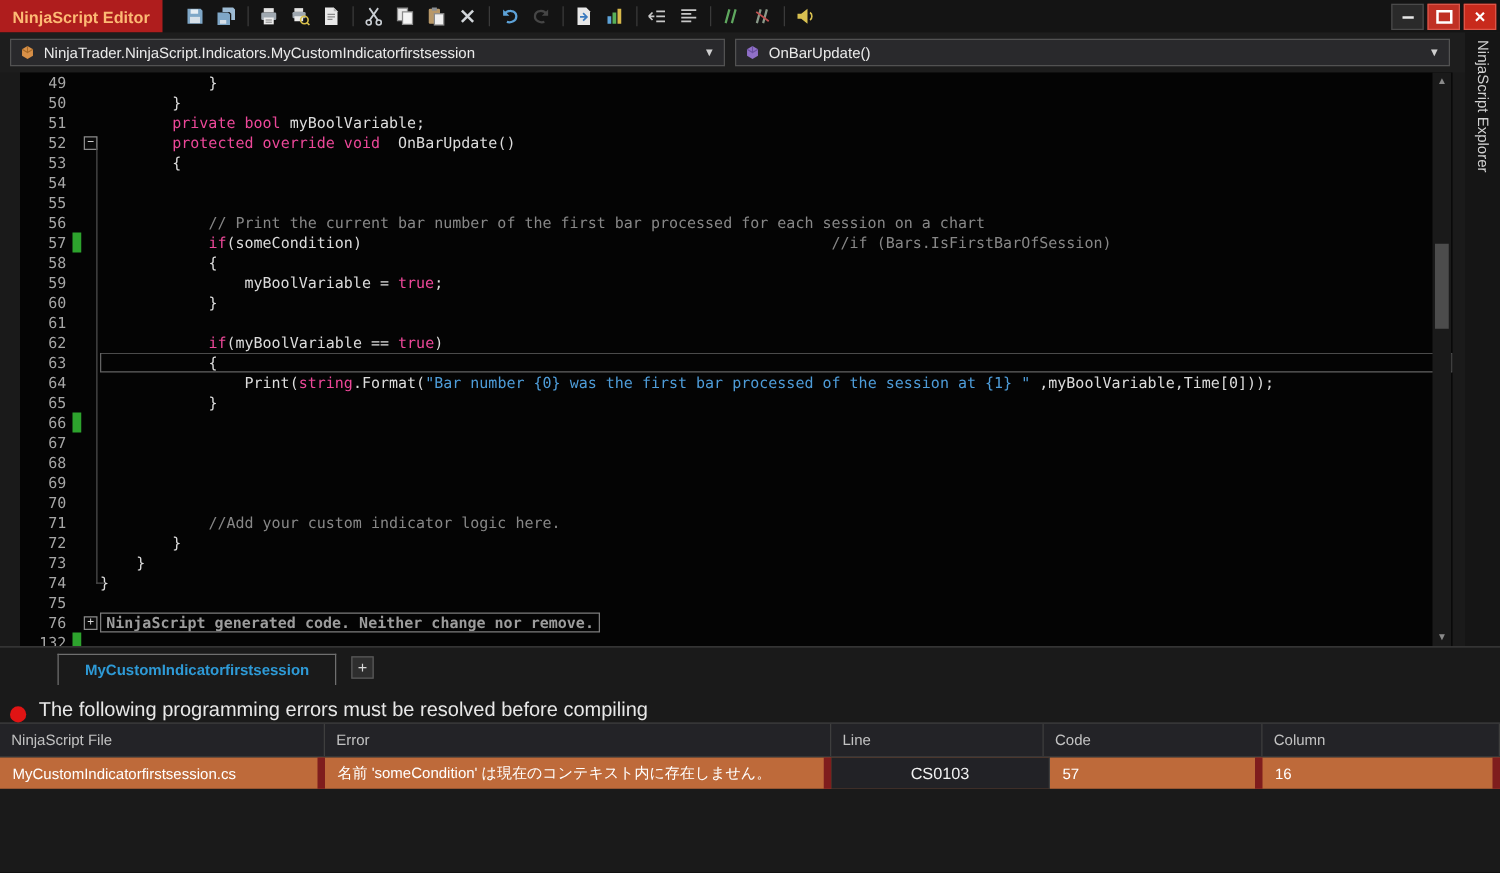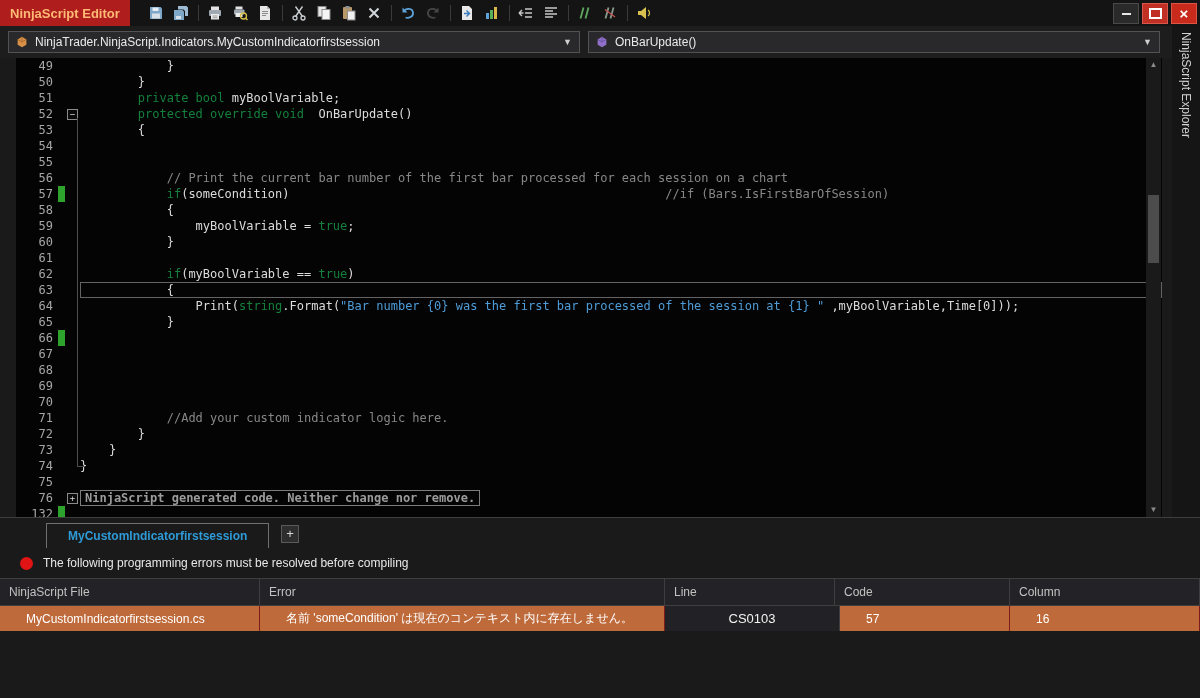--- a/index.html
+++ b/index.html
@@ -32,21 +32,21 @@
   
   .editor{position:absolute;top:58px;left:16px;width:1146px;height:459px;background:#040404;overflow:hidden;
           font-family:"DejaVu Sans Mono",monospace;font-size:12px;}
   .line{display:flex;height:16px;line-height:16px;}
   .lnum{width:42px;text-align:right;color:#A6A6A6;flex:none;padding-right:5px;box-sizing:border-box;}
   .lmark{width:7px;flex:none;}
   .lmark.on{background:#2DA32D;}
   .lfold{width:15px;flex:none;position:relative;}
   .lcode{white-space:pre;color:#DCDCDC;flex:1;min-width:0;}
   .line.current .lcode{box-shadow:inset 0 0 0 1px #636363;}
-  .kw{color:#15803d;} .cmt{color:#878787;} .str{color:#4E9CD8;} .pln{color:#DCDCDC;} .gap{color:#DCDCDC;}
+  .kw{color:#ec4899;} .cmt{color:#878787;} .str{color:#4E9CD8;} .pln{color:#DCDCDC;} .gap{color:#DCDCDC;}
   .boxed{color:#9C9C9C;border:1px solid #7C7C7C;padding:0 4px;font-weight:bold;}
   .foldbox{position:absolute;left:2px;top:3px;width:9px;height:9px;border:1px solid #8A8A8A;background:#0A0A0A;
            font-size:9px;line-height:8px;text-align:center;color:#D8D8D8;}
   .fold-guide{position:absolute;left:61px;top:60px;width:6px;height:348px;border-left:1px solid #4E4E4E;border-bottom:1px solid #4E4E4E;}
 
   
   .vscroll{position:absolute;left:1146px;top:58px;width:15px;height:459px;background:#1A1A1A;}
   .varrow{height:14px;color:#8A8A8A;font-size:8px;text-align:center;line-height:14px;}
   .varrow.down{position:absolute;bottom:0;left:0;right:0;}
   .vthumb{position:absolute;left:2px;top:137px;width:11px;height:68px;background:#4C4C4C;}
@@ -55,27 +55,27 @@
   .explorer{position:absolute;left:1172px;top:26px;width:28px;height:491px;background:#151515;}
   .explorer .vtext{writing-mode:vertical-rl;color:#D2D2D2;font-size:12px;display:block;margin:6px auto 0;}
 
   
   .bottom{position:absolute;top:517px;left:0;width:1200px;height:181px;background:#1A1A1A;border-top:1px solid #3E3E3E;box-sizing:border-box;}
   .tabrow{position:relative;height:30px;}
   .doc-tab{position:absolute;left:46px;top:5px;height:25px;padding:0 21px;border:1px solid #6F6F6F;border-bottom:none;
            color:#2E9AD6;font-size:12px;font-weight:bold;display:flex;align-items:center;background:#1A1A1A;box-sizing:border-box;}
   .add-tab{position:absolute;left:281px;top:7px;width:18px;height:18px;background:#2E2E2E;border:1px solid #5A5A5A;
            color:#D8D8D8;text-align:center;line-height:16px;font-size:13px;box-sizing:border-box;}
-  .banner{display:flex;align-items:center;height:30px;padding-left:20px;color:#E8E8E8;font-size:12px;gap:10px;}
+  .banner{display:flex;align-items:flex-end;height:30px;padding-left:8px;color:#E8E8E8;font-size:16px;gap:10px;}
   .err-dot{width:13px;height:13px;border-radius:50%;background:#E01414;flex:none;}
   .tbl-head{display:flex;height:28px;background:#232327;border-top:1px solid #3E3E3E;border-bottom:1px solid #3E3E3E;
             color:#C2C2C2;font-size:12px;box-sizing:border-box;}
   .tbl-head .cell{display:flex;align-items:center;padding-left:9px;border-right:1px solid #3E3E3E;box-sizing:border-box;}
   .tbl-row{display:flex;height:25px;background:#BE6A3A;color:#FFF;font-size:12px;}
-  .tbl-row .cell{display:flex;align-items:center;padding-left:26px;border-right:1px solid #7f1d1d;box-sizing:border-box;white-space:nowrap;overflow:hidden;}
+  .tbl-row .cell{display:flex;align-items:center;padding-left:10px;border-right:6px solid #7f1d1d;box-sizing:border-box;white-space:nowrap;overflow:hidden;}
   .tbl-row .cell.code-cell{background:#222226;justify-content:center;padding-left:0;font-size:13px;color:#F2F2F2;border-right:1px solid #3E3E3E;}
   .w0{width:260px;} .w1{width:405px;} .w2{width:175px;} .w3{width:170px;} .w4{width:190px;flex:1;}
 </style>
 </head>
 <body>
 
 <div id="app">
 
   <div class="titlebar">
     <div class="title-badge">NinjaScript Editor</div>

